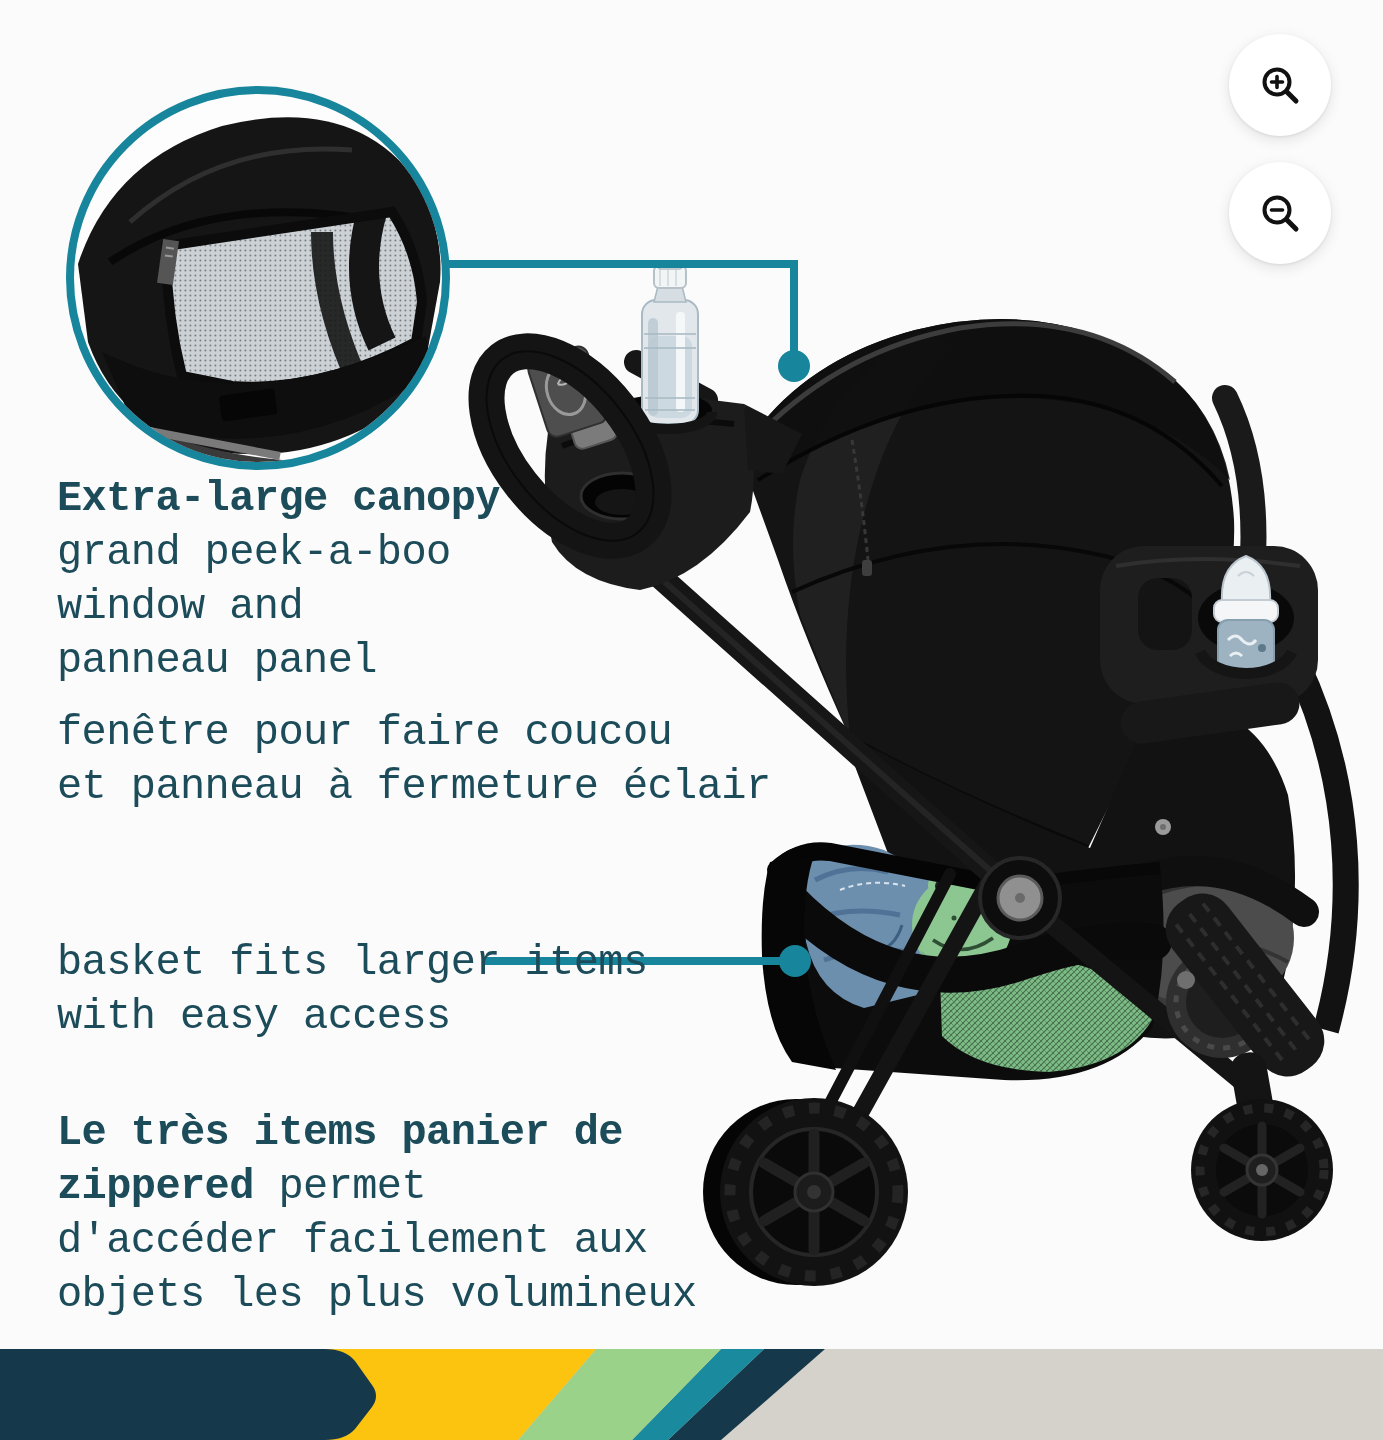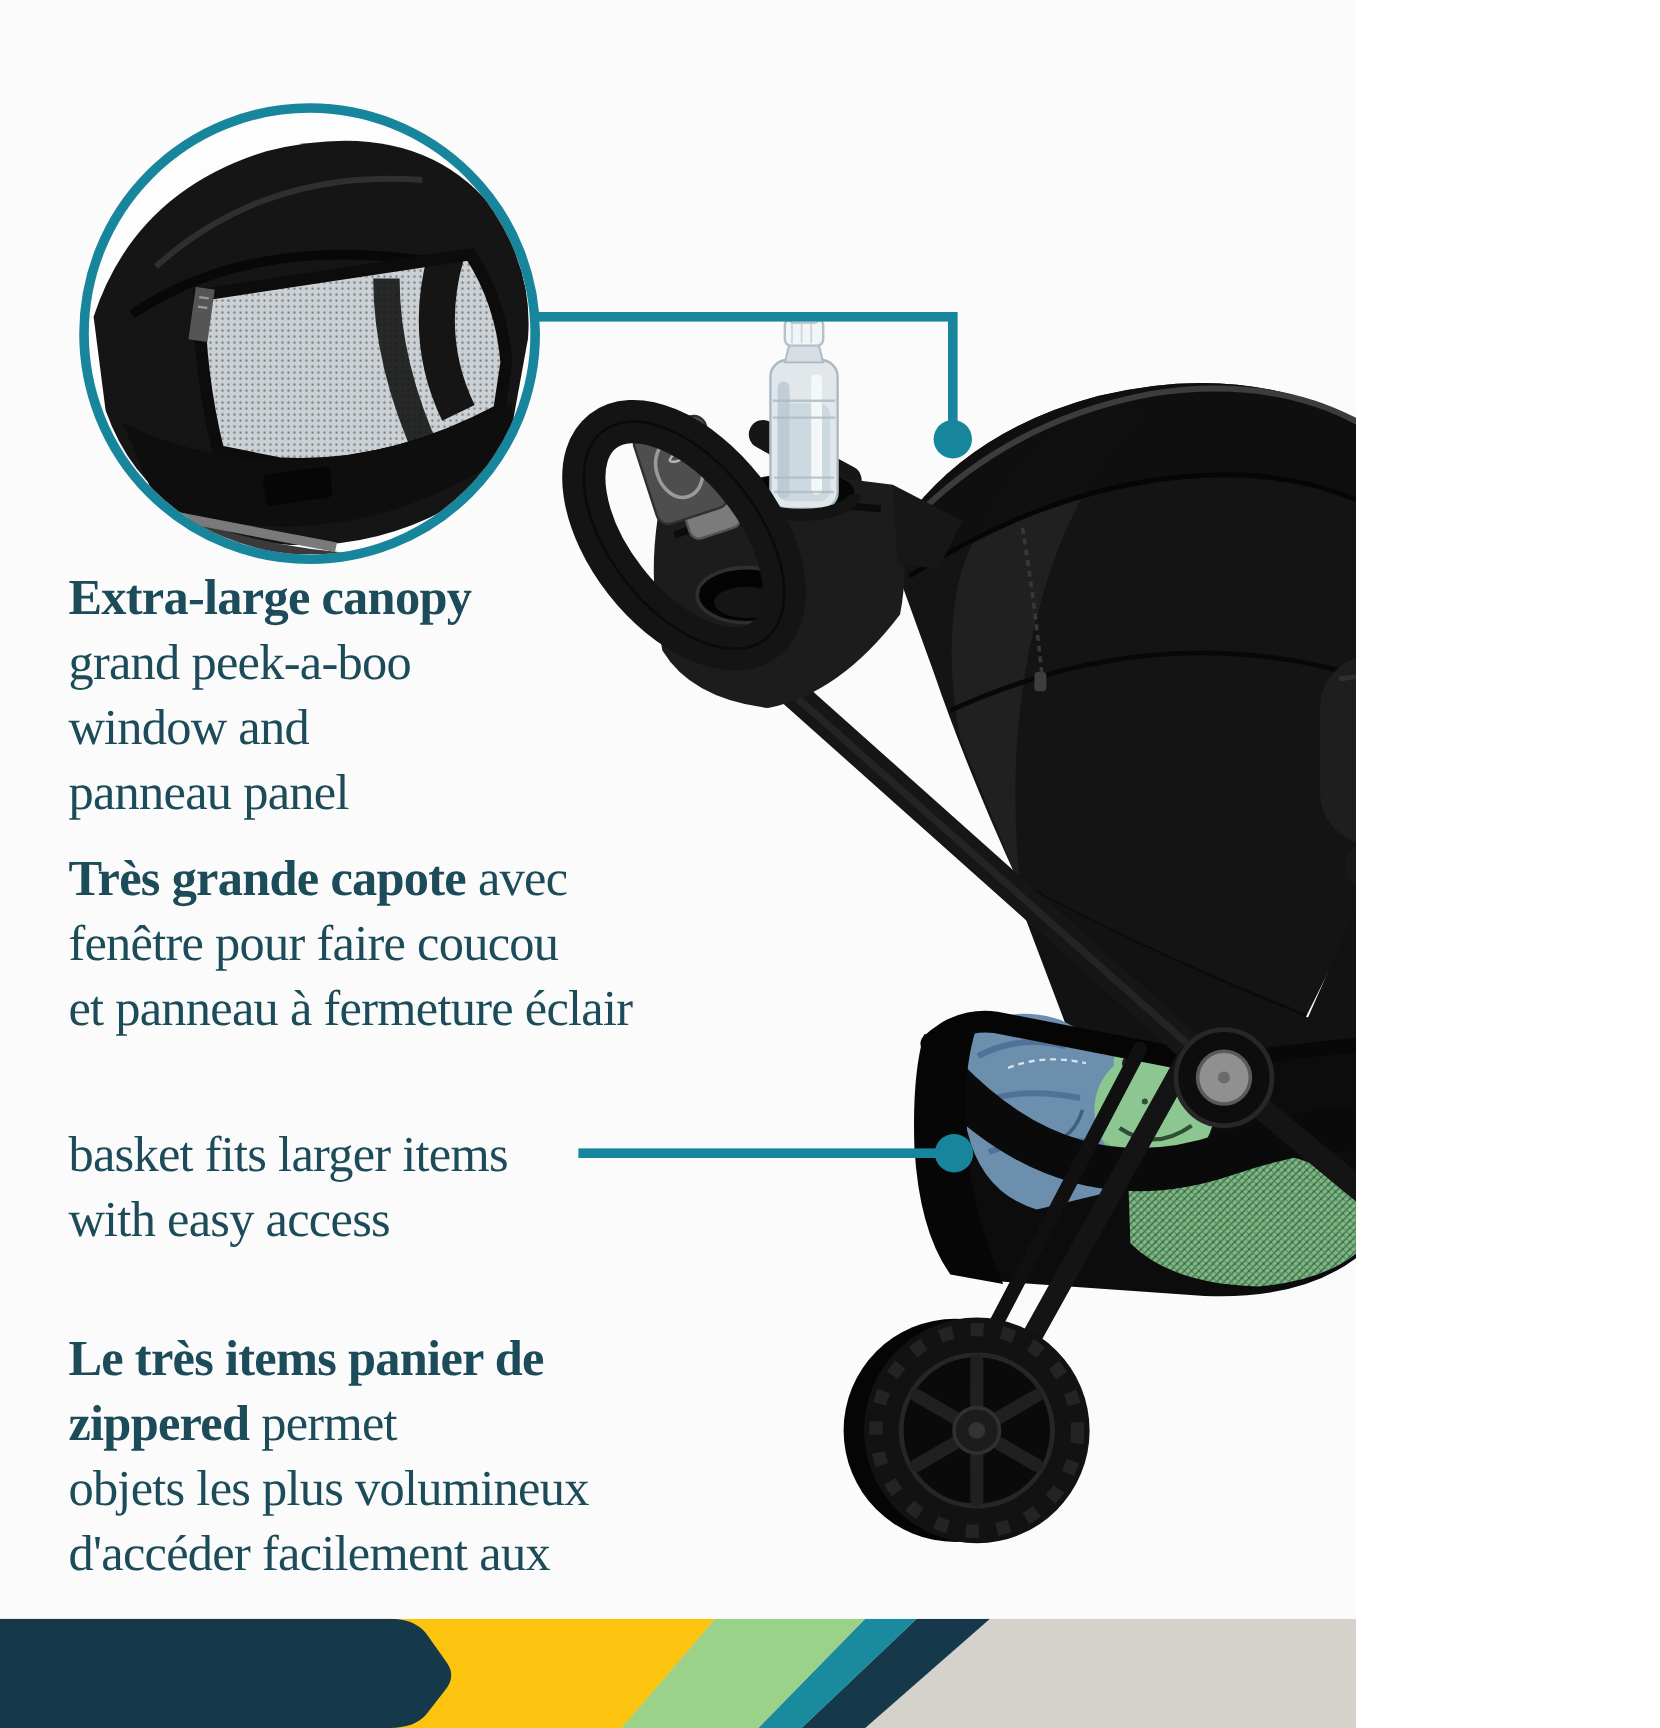--- a/index.html
+++ b/index.html
@@ -1,19 +1,19 @@
 <!DOCTYPE html>
 <html><head>
 <meta charset="utf-8">
 <style>
   html,body{margin:0;padding:0;}
   .canvas{
-    position:relative; width:1130px; height:1440px; overflow:hidden;
+    position:relative; width:1383px; height:1440px; overflow:hidden;
     background:#fbfbfb;
-    font-family:Liberation Serif, serif;
+    font-family:Liberation Mono, monospace;
   }
   
   .photo{position:absolute; left:0; top:0; width:1383px; height:1440px;}
   
   .inset{
     position:absolute; left:66px; top:86px; width:384px; height:384px;
     border-radius:50%; border:8px solid #17859b; background:#fdfdfd;
     overflow:hidden; box-sizing:border-box;
   }
   .inset svg{position:absolute; left:0; top:0;}
@@ -250,35 +250,34 @@
   <div class="conn-dot" style="left:779px; top:945px;"></div>
 
   <div class="callout" style="top:472px;">
     <div class="ln"><b>Extra-large canopy</b><span></span></div>
     <div class="ln"><b></b><span>grand peek-a-boo</span></div>
     <div class="ln"><b></b><span>window and</span></div>
     <div class="ln"><b></b><span>panneau panel</span></div>
   </div>
 
   <div class="callout" style="top:706px;">
-    <div class="ln"><b>Très grande capote</b><span> avec</span></div>
     <div class="ln"><b></b><span>fenêtre pour faire coucou</span></div>
     <div class="ln"><b></b><span>et panneau à fermeture éclair</span></div>
   </div>
 
   <div class="callout" style="top:936px;">
     <div class="ln"><b></b><span>basket fits larger items</span></div>
     <div class="ln"><b></b><span>with easy access</span></div>
   </div>
 
   <div class="callout" style="top:1106px;">
     <div class="ln"><b>Le très items panier de</b><span></span></div>
     <div class="ln"><b>zippered</b><span> permet</span></div>
+    <div class="ln"><b></b><span>d'accéder facilement aux</span></div>
     <div class="ln"><b></b><span>objets les plus volumineux</span></div>
-    <div class="ln"><b></b><span>d'accéder facilement aux</span></div>
   </div>
 
   <button class="zoombtn zin" aria-label="Zoom in">
     <svg width="46" height="46" viewBox="0 0 46 46" aria-hidden="true">
       <circle cx="20" cy="20" r="12.5" fill="none" stroke="#111" stroke-width="4"></circle>
       <line x1="29.5" y1="29.5" x2="39" y2="39" stroke="#111" stroke-width="5" stroke-linecap="round"></line>
       <path d="M20 14.5 V25.5 M14.5 20 H25.5" stroke="#111" stroke-width="3.6" stroke-linecap="round"></path>
     </svg>
   </button>
   <button class="zoombtn zout" aria-label="Zoom out">

